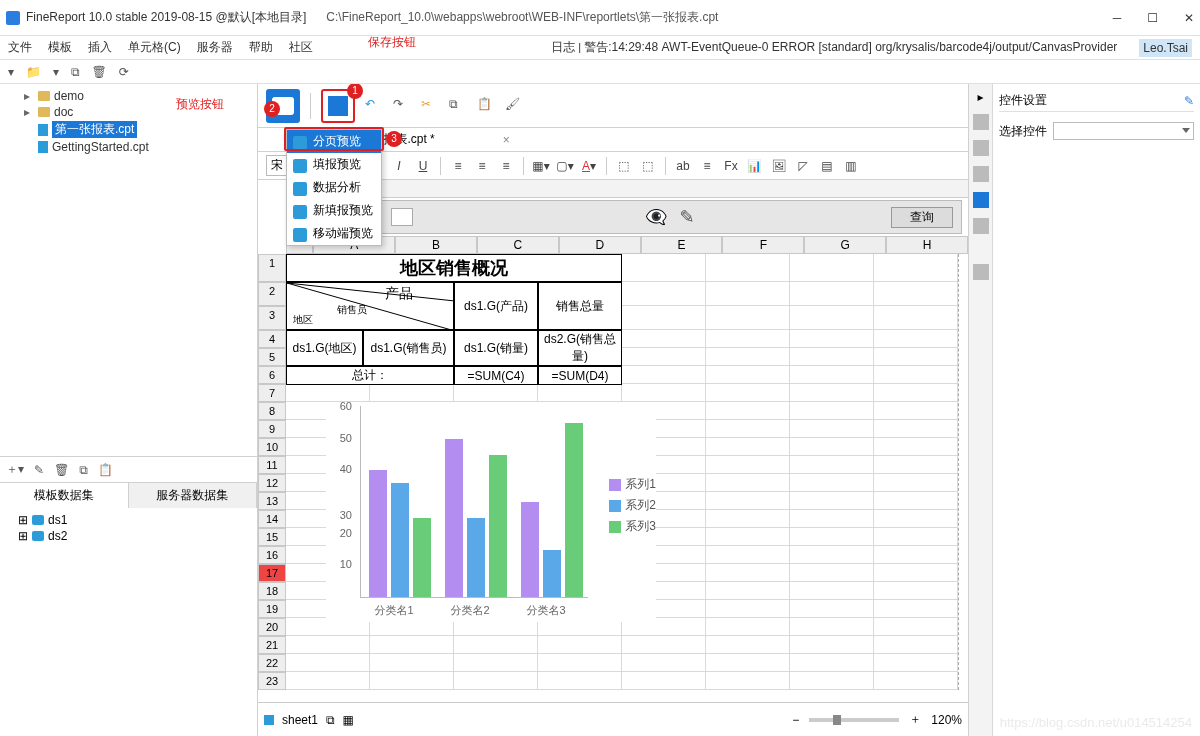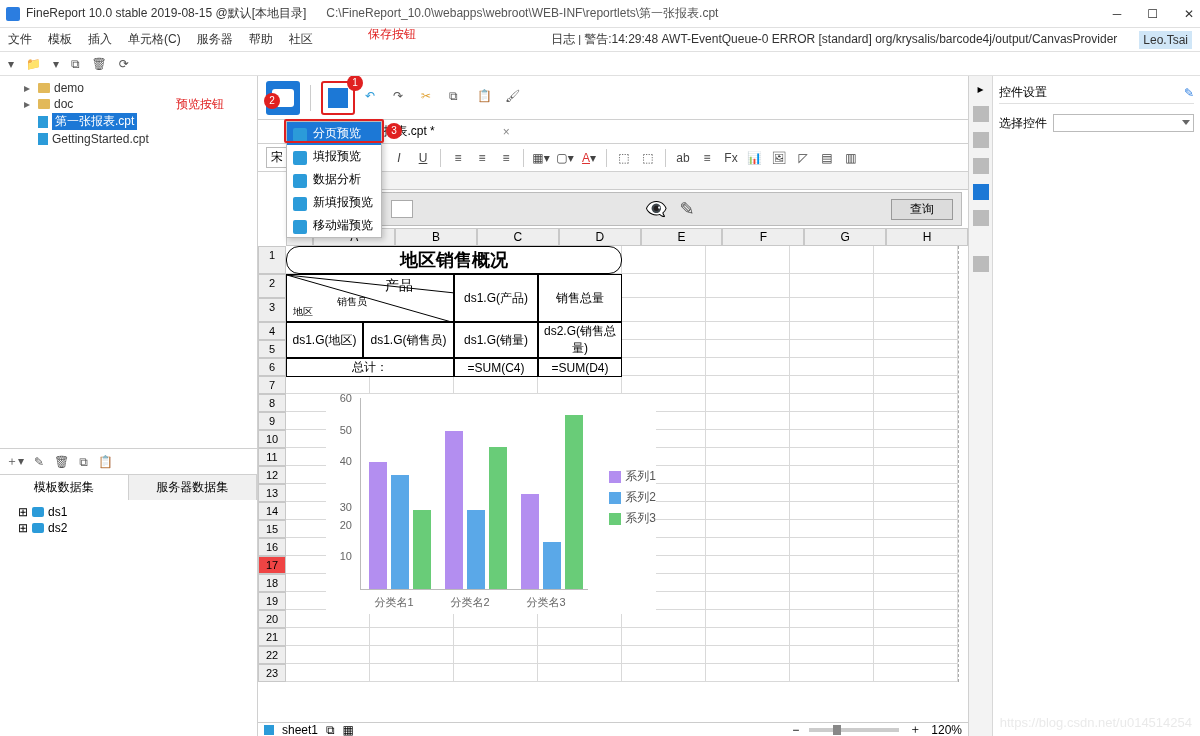--- a/index.html
+++ b/index.html
@@ -1,19 +1,19 @@
 <!DOCTYPE html>
 <html><head>
 <meta charset="utf-8">
 <style>
 * { box-sizing: border-box; margin: 0; padding: 0; font-family: "Microsoft YaHei", Arial, sans-serif; font-size: 12px; }
 body { background: #fff; overflow: hidden; width: 1200px; height: 736px; position: relative; }
 
 
-.titlebar { height: 28px; background: #fff; display: flex; align-items: center; padding: 0 6px; border-bottom: 1px solid #e0e0e0; }
+.titlebar { height: 36px; background: #fff; display: flex; align-items: center; padding: 0 6px; border-bottom: 1px solid #e0e0e0; }
 .titlebar .app-icon { width: 14px; height: 14px; background: #2b7de0; border-radius: 2px; margin-right: 6px; }
 .titlebar .title-txt { color: #333; }
 .titlebar .path-txt { color: #555; margin-left: 20px; }
 .winctrl { margin-left: auto; display: flex; gap: 26px; color: #333; }
 .winctrl span { cursor: pointer; }
 
 
 .menubar { height: 24px; display: flex; align-items: center; padding: 0 8px; gap: 16px; border-bottom: 1px solid #e0e0e0; position: relative; }
 .menubar .menu-item { color: #333; cursor: pointer; }
 .menubar .log { margin-left: auto; font-size: 11px; color: #333; }
@@ -98,21 +98,21 @@
 .rownums { width: 28px; }
 .rownums .rn { height: 18px; border: 1px solid #c8c8c8; background: #eee; text-align: center; font-size: 11px; line-height: 16px; }
 .rownums .rn.sel { background: #ef4444; }
 .cells { position: relative; }
 .row { display: flex; }
 .cell { width: 84px; height: 18px; border-right: 1px solid #d9d9d9; border-bottom: 1px solid #d9d9d9; font-size: 11px; display: flex; align-items: center; justify-content: center; overflow: hidden; }
 
 
 .report { position: absolute; top: 0; left: 0; }
 .report td { border: 1px solid #000; font-size: 12px; text-align: center; background: #fff; }
-.report .title-cell { font-size: 18px; font-weight: bold; height: 28px; border-radius: 13px; }
+.report .title-cell { font-size: 18px; font-weight: bold; height: 28px; }
 .report .diag { position: relative; height: 48px; }
 .report .diag svg { position: absolute; top:0; left:0; }
 .report .ylw { background: #fff8d8; font-size: 11px; border-radius: 18px; }
 
 
 .chart { position: absolute; top: 148px; left: 40px; width: 330px; height: 220px; background: #fff; }
 .chart .yax { position: absolute; left: 0; top: 0; bottom: 24px; width: 30px; }
 .chart .yax div { position: absolute; right: 4px; font-size: 11px; color: #666; transform: translateY(-50%); }
 .chart .plot { position: absolute; left: 34px; top: 4px; right: 68px; bottom: 24px; border-left: 1px solid #bbb; border-bottom: 1px solid #bbb; }
 .chart .bar { position: absolute; bottom: 0; width: 18px; }
@@ -127,21 +127,21 @@
 .rtools .rico { width: 16px; height: 16px; background: #bbb; }
 .rtools .rico.active { background: #1c78d6; }
 .rpanel { flex: 1; padding: 6px; }
 .rpanel .rtitle { display: flex; align-items: center; padding: 2px 0; border-bottom: 1px solid #e0e0e0; }
 .rpanel .rtitle .pin { margin-left: auto; color: #2b7de0; }
 .rpanel .rrow { display: flex; align-items: center; gap: 6px; margin-top: 10px; }
 .rpanel .rsel { flex: 1; border: 1px solid #bbb; height: 18px; position: relative; }
 .rpanel .rsel::after { content: ""; position: absolute; right: 3px; top: 5px; border-left: 4px solid transparent; border-right: 4px solid transparent; border-top: 5px solid #666; }
 
 
-.sheetbar { position: absolute; bottom: 0; left: 258px; right: 232px; height: 14px; border-top: 1px solid #ccc; display: flex; align-items: center; padding: 0 6px; gap: 8px; background: #fff; }
+.sheetbar { position: absolute; bottom: 0; left: 258px; right: 232px; height: 34px; border-top: 1px solid #ccc; display: flex; align-items: center; padding: 0 6px; gap: 8px; background: #fff; }
 .sheetbar .sheet-ico { width: 10px; height: 10px; background: #2b9bd9; }
 .sheetbar .zoom { margin-left: auto; display: flex; align-items: center; gap: 10px; }
 .sheetbar .slider { width: 90px; height: 4px; background: #ccc; position: relative; }
 .sheetbar .slider .thumb { position: absolute; left: 24px; top: -3px; width: 8px; height: 10px; background: #888; }
 
 .watermark { position: absolute; right: 8px; bottom: 6px; color: #d0d0d0; font-size: 13px; opacity: 0.45; }
 
 
 .dotedge { position: absolute; top: 0; bottom: 0; left: 672px; border-right: 1px dashed #aaa; }
 </style>

